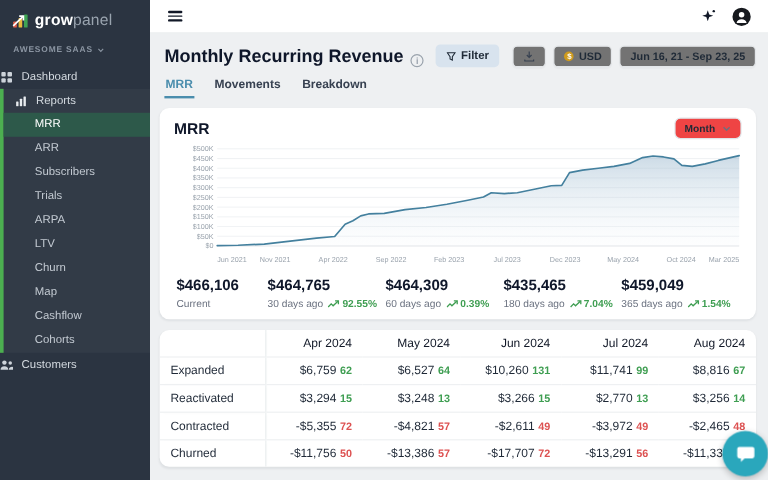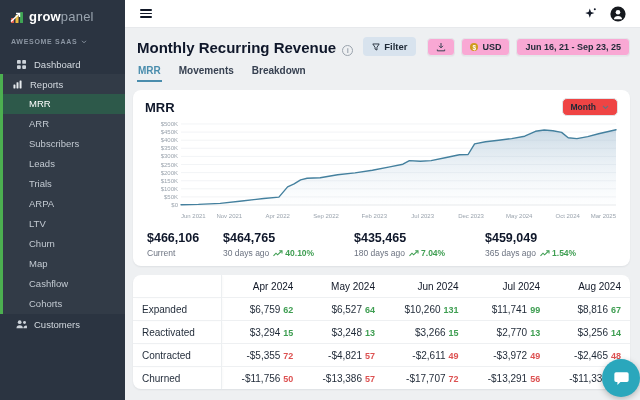--- a/index.html
+++ b/index.html
@@ -8,21 +8,21 @@
 
   .app { display: flex; width: 640px; height: 400px; }
 
   
   .sidebar { width: 125px; min-width: 125px; background: #2b3441; color: #c8cfd7; display: flex; flex-direction: column; }
   .logo { display: flex; align-items: center; gap: 5px; padding: 9px 10px 6px 10px; cursor: pointer; }
   .logo-text { font-size: 13px; font-weight: 700; color: #ffffff; letter-spacing: .2px; }
   .logo-text .light { color: #99a3ae; font-weight: 400; }
   .workspace { display: flex; align-items: center; gap: 4px; padding: 8px 10px 9px 11px; font-size: 7px; font-weight: 700; letter-spacing: .7px; color: #8b95a2; cursor: pointer; }
   .nav { flex: 1; }
-  .nav-item { display: flex; align-items: center; gap: 7px; height: 20px; padding-left: 16px; font-size: 9.5px; color: #d4dae0; cursor: pointer; }
+  .nav-item { display: flex; align-items: center; gap: 7px; height: 20px; padding-left: 0; font-size: 9.5px; color: #d4dae0; cursor: pointer; }
   .nav-section { border-left: 3px solid #4caf50; background: rgba(255,255,255,0.035); }
   .nav-section .nav-item { padding-left: 9px; }
   .subitem { height: 20px; line-height: 20px; padding-left: 26px; font-size: 9.5px; color: #c3cad2; cursor: pointer; }
   .subitem.active { background: #2d594a; color: #ffffff; }
   .icon-cell { width: 11px; display: flex; justify-content: center; }
 
   
   .main { flex: 1; display: flex; flex-direction: column; min-width: 0; }
   .topbar { height: 28px; min-height: 28px; background: #ffffff; border-bottom: 1px solid #e7e9ec; display: flex; align-items: center; justify-content: space-between; padding: 0 14px 0 15px; }
   .burger { cursor: pointer; }
@@ -30,21 +30,21 @@
   .top-right { display: flex; align-items: center; gap: 13px; }
   .top-right > * { cursor: pointer; }
 
   .content { flex: 1; padding: 9px 10px 0 8px; position: relative; overflow: hidden; }
 
   .header-row { display: flex; align-items: flex-end; }
   .page-title { font-size: 15px; font-weight: 700; color: #0f172a; margin: 0 6px 0 4px; }
   .info-dot { width: 11px; height: 11px; border: 1px solid #9aa3ad; border-radius: 50%; color: #9aa3ad; font-size: 7.5px; display: flex; align-items: center; justify-content: center; font-weight: 700; cursor: pointer; }
   .filter-btn { margin-left: 10px; display: flex; align-items: center; gap: 4px; background: #d8e3ee; border: none; border-radius: 4px; padding: 4px 9px; font-size: 9.5px; font-weight: 700; color: #1f2a37; font-family: inherit; cursor: pointer; }
   .header-actions { margin-left: auto; display: flex; gap: 6px; }
-  .hbtn { background: #f9a8d4; border: 1px solid #e3e6e9; border-radius: 4px; padding: 3px 8px; font-size: 9px; font-weight: 700; color: #1f2a37; display: flex; align-items: center; gap: 4px; box-shadow: 0 1px 1px rgba(0,0,0,.03); font-family: inherit; cursor: pointer; }
+  .hbtn { background: #737373; border: 1px solid #e3e6e9; border-radius: 4px; padding: 3px 8px; font-size: 9px; font-weight: 700; color: #1f2a37; display: flex; align-items: center; gap: 4px; box-shadow: 0 1px 1px rgba(0,0,0,.03); font-family: inherit; cursor: pointer; }
   .coin { width: 8px; height: 8px; border-radius: 50%; background: #cf9b1d; color: #fff; font-size: 6.5px; display: flex; align-items: center; justify-content: center; font-weight: 700; }
 
   .tabs { display: flex; gap: 16px; margin: 9px 0 8px 4px; }
   .tab { font-size: 10px; font-weight: 600; color: #374151; padding: 0 1px 4px 1px; cursor: pointer; }
   .tab.active { color: #4a8dad; border-bottom: 2px solid #4a8dad; }
 
   .card { background: #ffffff; border-radius: 8px; box-shadow: 0 1px 2px rgba(16,24,40,.07); }
   .chart-card { padding: 8px 12px 6px 12px; }
   .chart-head { display: flex; justify-content: space-between; align-items: center; }
   .chart-title { font-size: 13px; font-weight: 700; color: #0f172a; }
@@ -114,21 +114,20 @@
                 <rect x="3.9" y="2.5" width="2.2" height="7" rx="0.5"></rect>
                 <rect x="7.3" y="0.5" width="2.2" height="9" rx="0.5"></rect>
               </svg>
           </span>
           <span>Reports</span>
         </div>
         <div>
             <div class="subitem active">MRR</div>
             <div class="subitem">ARR</div>
             <div class="subitem">Subscribers</div>
-            <div class="subitem">Leads</div>
             <div class="subitem">Trials</div>
             <div class="subitem">ARPA</div>
             <div class="subitem">LTV</div>
             <div class="subitem">Churn</div>
             <div class="subitem">Map</div>
             <div class="subitem">Cashflow</div>
             <div class="subitem">Cohorts</div>
           </div>
       </div>
       <div class="nav-item">
@@ -258,21 +257,34 @@
             </div>
             <div class="stat">
               <div class="stat-value">$464,765</div>
               <div class="stat-sub">
                 <span>30 days ago</span>
                 <span class="chg">
                   <svg width="10" height="7" viewBox="0 0 10 7">
                     <path d="M0.5 5.8 L3 3.2 L4.6 4.8 L8.6 1" stroke="#3f9e52" stroke-width="1.1" fill="none"></path>
                     <path d="M6.2 0.8 H9 V3.6" stroke="#3f9e52" stroke-width="1.1" fill="none"></path>
                   </svg>
-                  <span>40.10%</span>
+                  <span>92.55%</span>
+                </span>
+              </div>
+            </div>
+            <div class="stat">
+              <div class="stat-value">$464,309</div>
+              <div class="stat-sub">
+                <span>60 days ago</span>
+                <span class="chg">
+                  <svg width="10" height="7" viewBox="0 0 10 7">
+                    <path d="M0.5 5.8 L3 3.2 L4.6 4.8 L8.6 1" stroke="#3f9e52" stroke-width="1.1" fill="none"></path>
+                    <path d="M6.2 0.8 H9 V3.6" stroke="#3f9e52" stroke-width="1.1" fill="none"></path>
+                  </svg>
+                  <span>0.39%</span>
                 </span>
               </div>
             </div>
             <div class="stat">
               <div class="stat-value">$435,465</div>
               <div class="stat-sub">
                 <span>180 days ago</span>
                 <span class="chg">
                   <svg width="10" height="7" viewBox="0 0 10 7">
                     <path d="M0.5 5.8 L3 3.2 L4.6 4.8 L8.6 1" stroke="#3f9e52" stroke-width="1.1" fill="none"></path>

